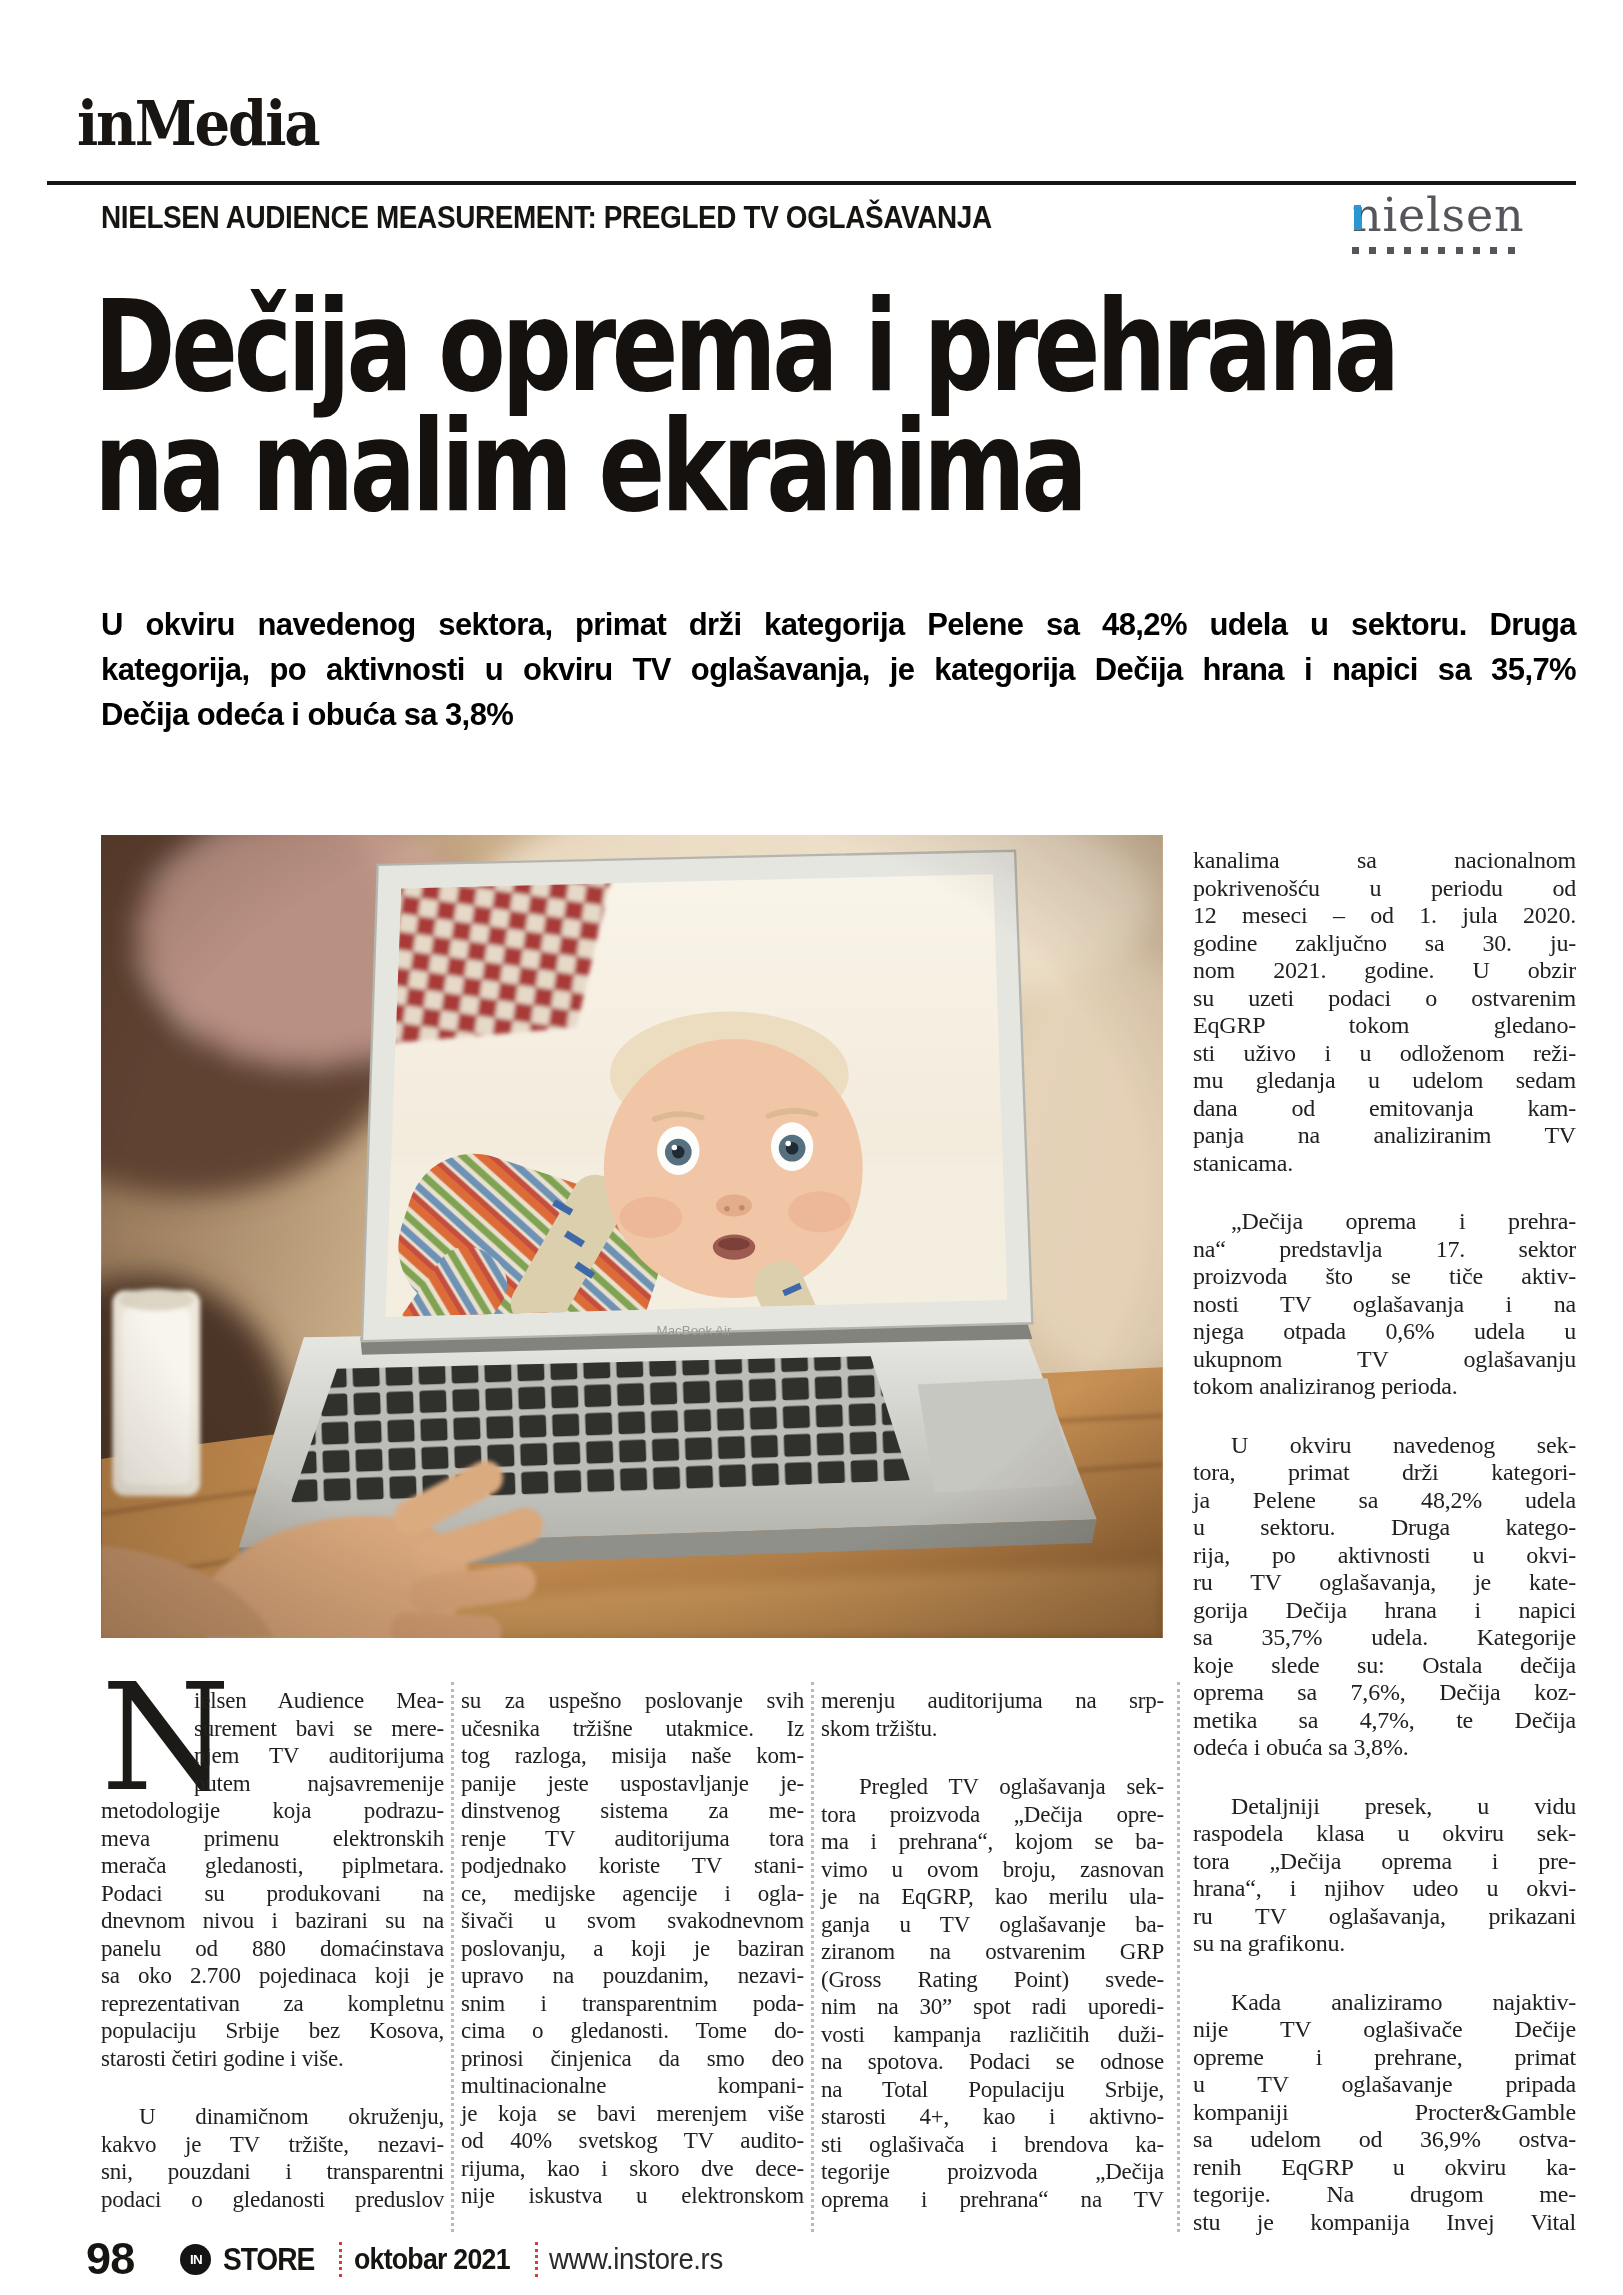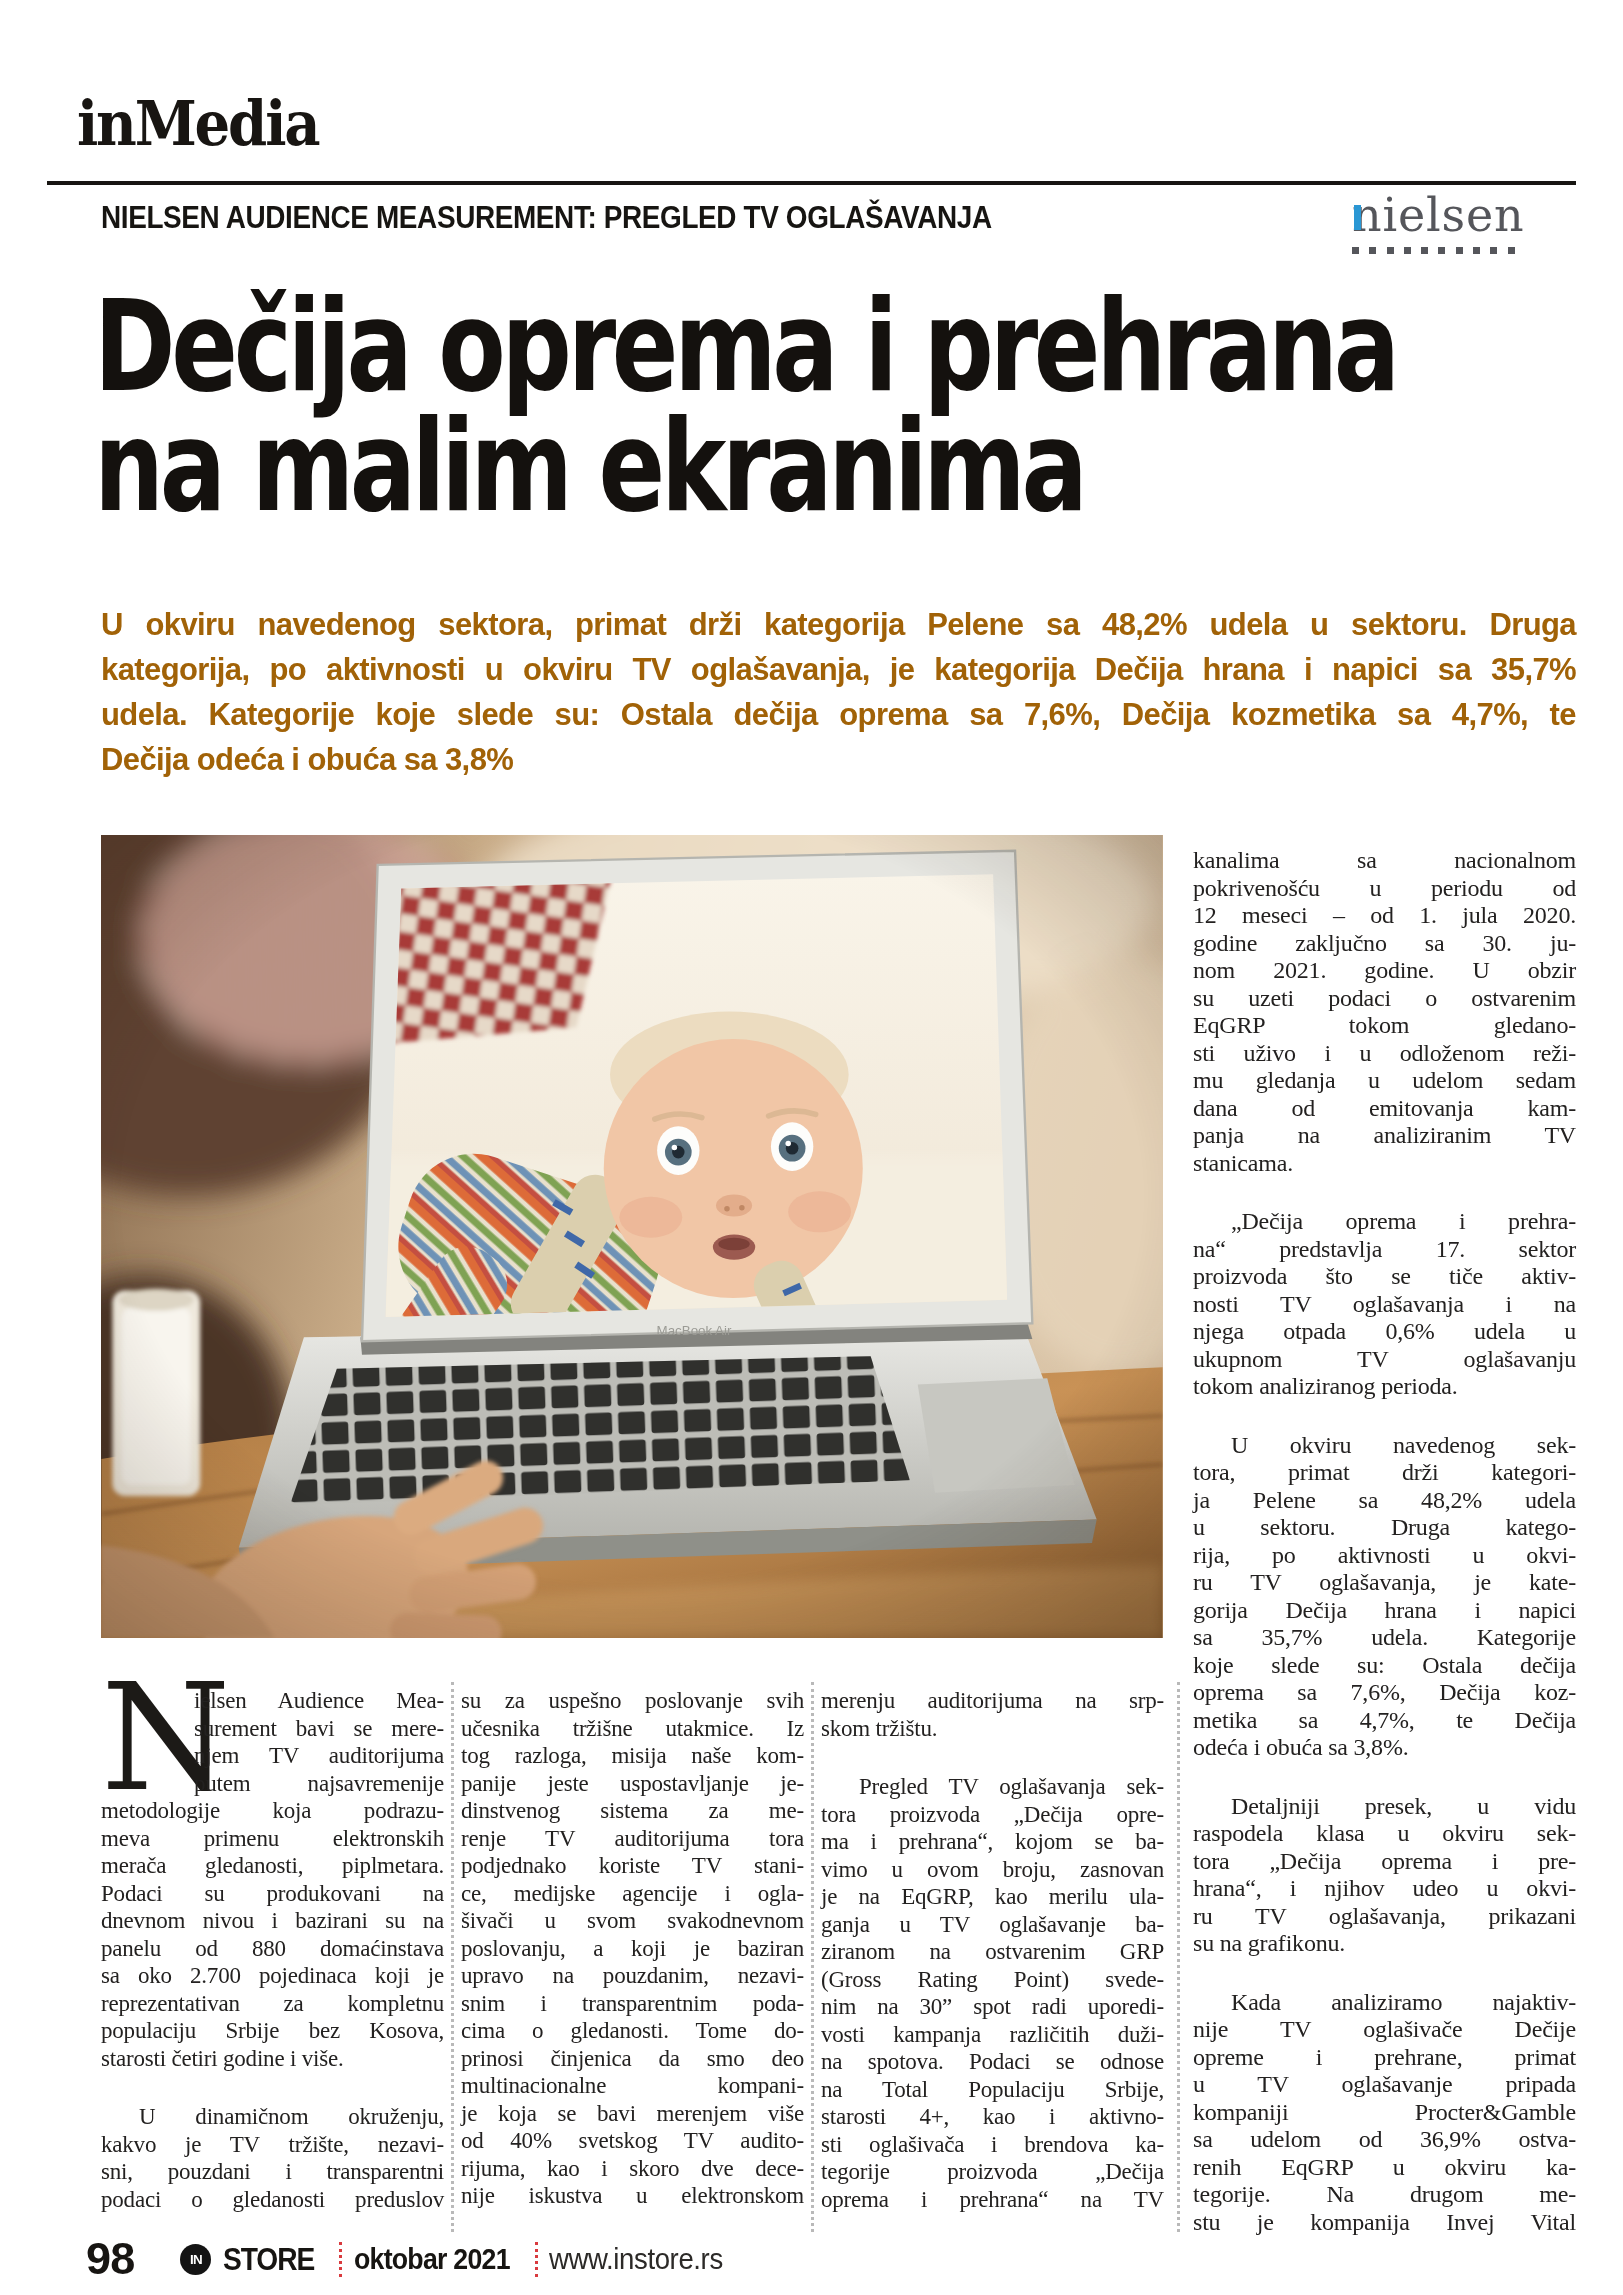--- a/index.html
+++ b/index.html
@@ -22,21 +22,21 @@
   #nielsen .dots{margin-top:9.4px;height:7px;width:168px;
     background:repeating-linear-gradient(90deg,#55565b 0 7px,transparent 7px 17.3px);}
 
   
   #headline{position:absolute;left:94px;top:287px;color:#14110e;}
   #headline .line{font-family:"DejaVu Sans",sans-serif;font-weight:bold;font-size:126px;
     line-height:120px;letter-spacing:-5.5px;white-space:nowrap;
     transform:scaleX(.78);transform-origin:left;}
 
   
-  #intro{position:absolute;left:101px;top:602px;width:1475px;color:#a16207;}
+  #intro{position:absolute;left:101px;top:602px;width:1475px;color:#000000;}
   #intro .line{font-weight:bold;font-size:31px;line-height:45px;letter-spacing:-0.6px;
     text-align:justify;text-align-last:justify;}
   #intro .line.last{text-align-last:left;}
 
   
   #photo{position:absolute;left:101px;top:835px;width:1062px;height:803px;overflow:hidden;
     background:#c9ac88;}
 
   
   .bodycol{position:absolute;font-family:"Liberation Serif",serif;color:#232120;}
@@ -82,21 +82,20 @@
 
 <div id="headline">
     <div class="line">Dečija oprema i prehrana</div>
     <div class="line">na malim ekranima</div>
   </div>
 
 <div id="intro">
     <div class="para">
       <div class="line">U okviru navedenog sektora, primat drži kategorija Pelene sa 48,2% udela u sektoru. Druga</div>
       <div class="line">kategorija, po aktivnosti u okviru TV oglašavanja, je kategorija Dečija hrana i napici sa 35,7%</div>
-      <div class="line">udela. Kategorije koje slede su: Ostala dečija oprema sa 7,6%, Dečija kozmetika sa 4,7%, te</div>
       <div class="line last">Dečija odeća i obuća sa 3,8%</div>
     </div>
   </div>
 
 <div id="photo">
 <svg width="1062" height="803" viewBox="0 0 1352 1023" xmlns="http://www.w3.org/2000/svg">
   <defs>
     <linearGradient id="bg" x1="0" y1="0" x2="1" y2="0.2">
       <stop offset="0" stop-color="#86684b"></stop>
           <stop offset="0.35" stop-color="#c8ab87"></stop>

